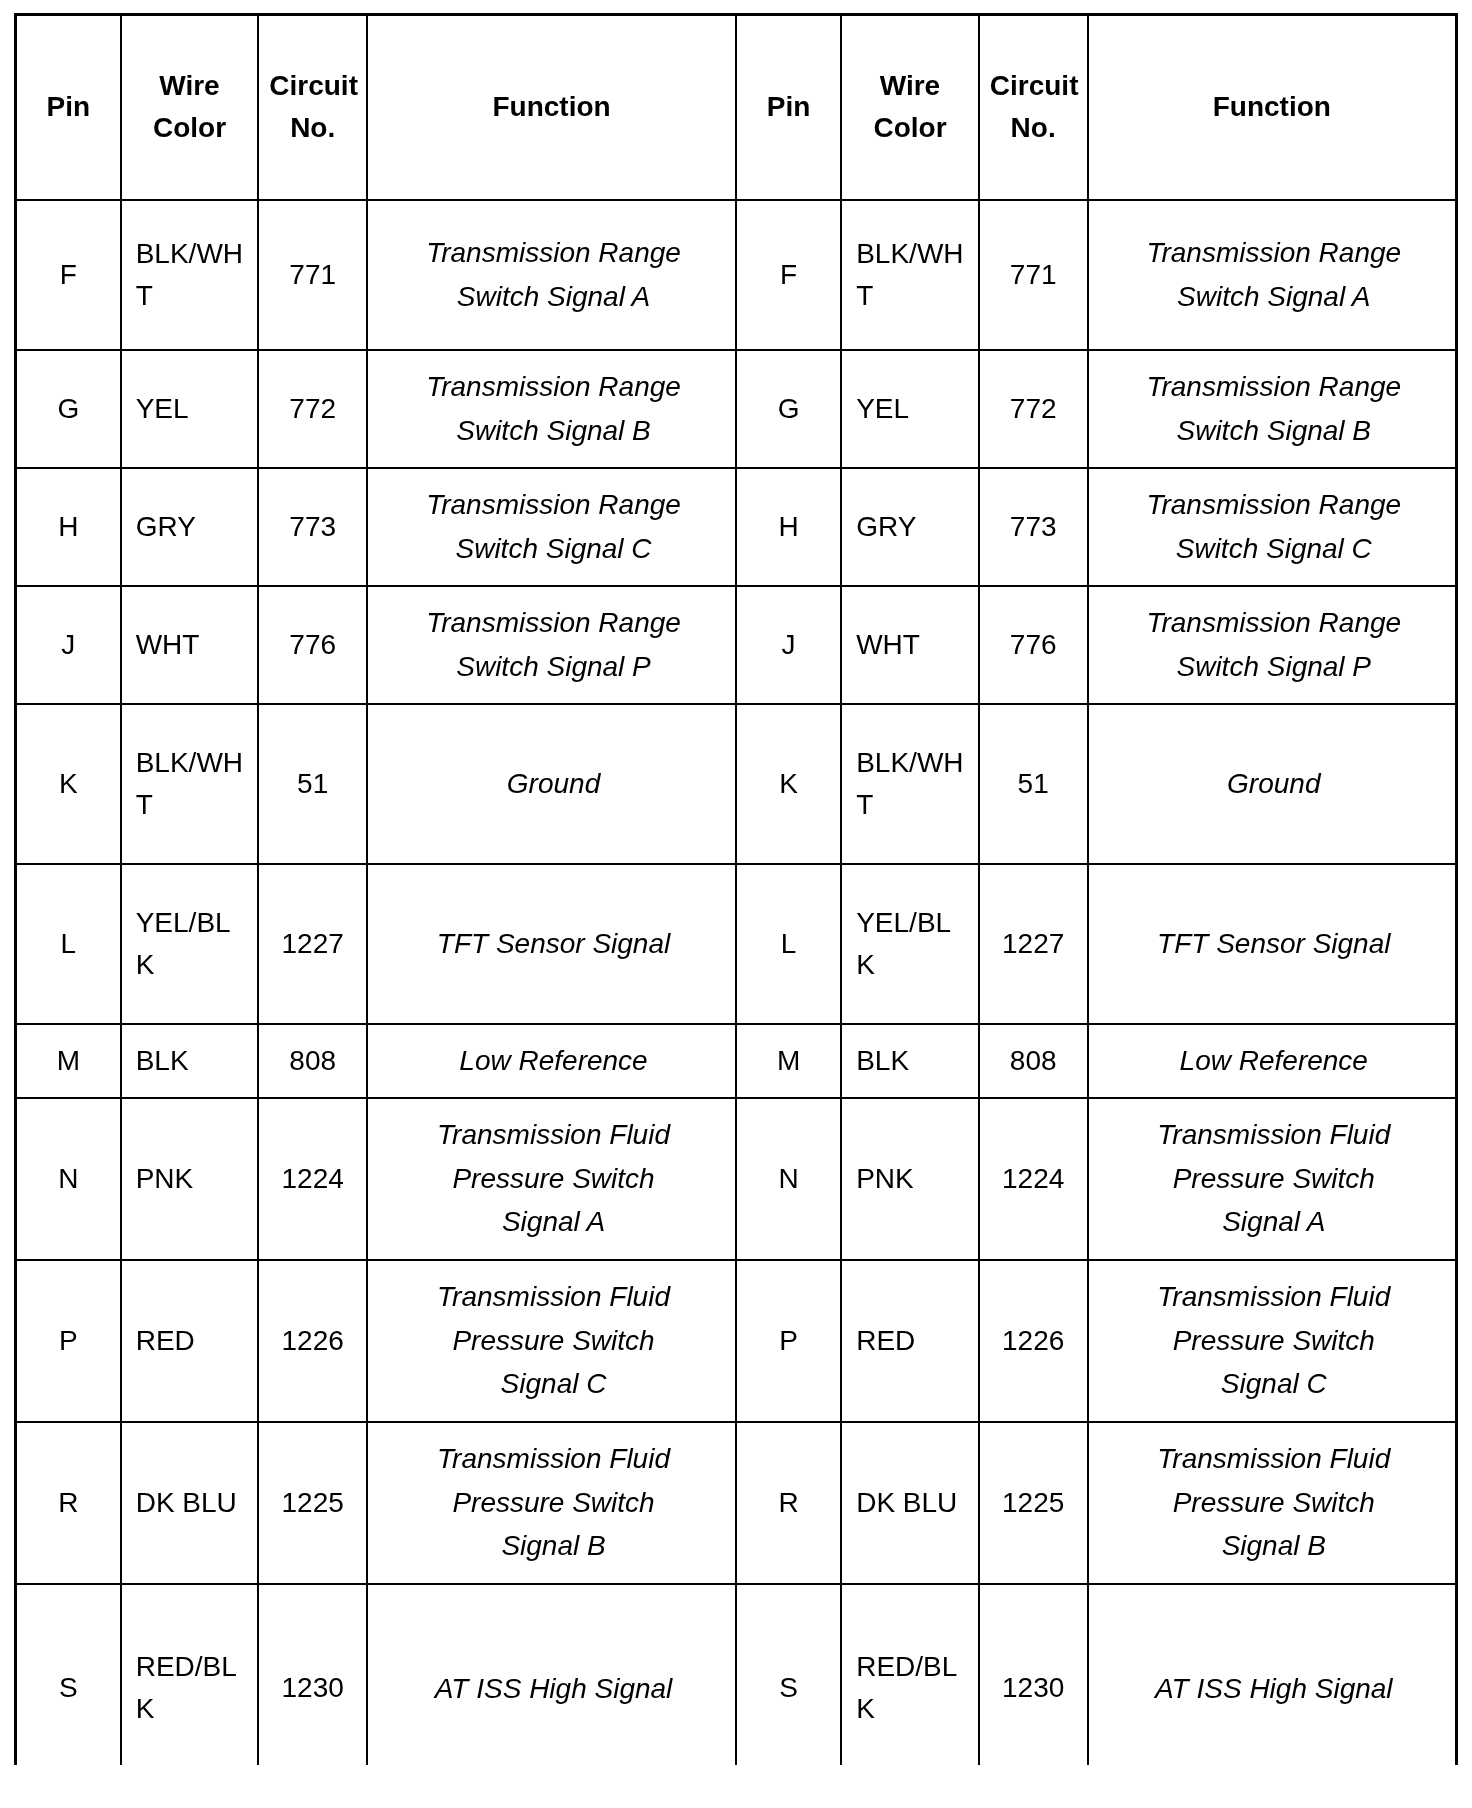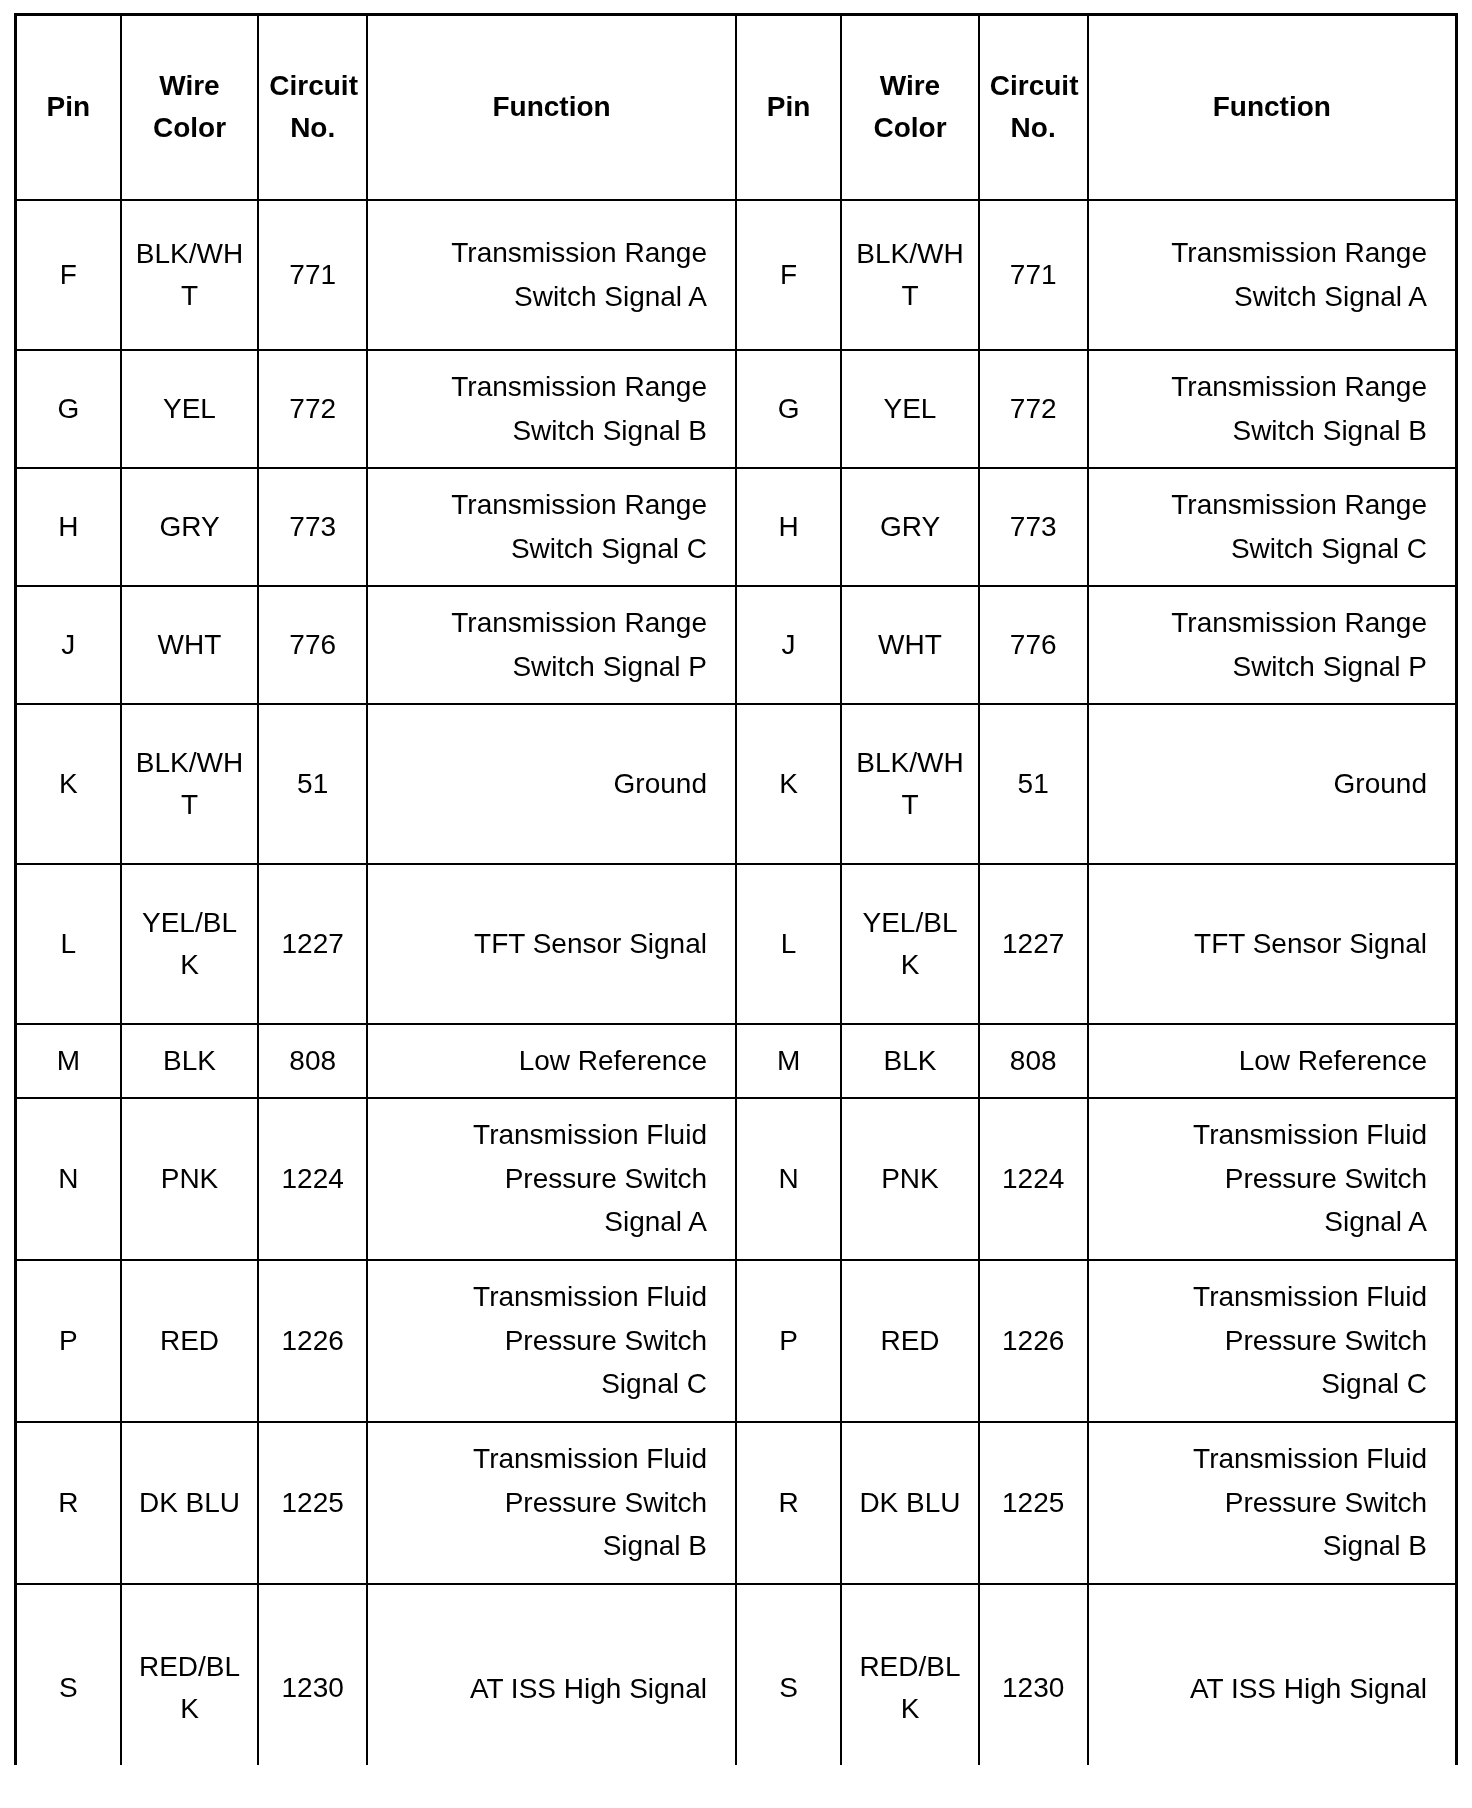--- a/index.html
+++ b/index.html
@@ -36,29 +36,29 @@
   th {
     font-weight: bold;
     text-align: center;
     padding: 6px 10px;
   }
   td.pin, td.circuit {
     text-align: center;
     padding: 6px 8px;
   }
   td.color {
-    text-align: center;
     padding: 6px 14px;
     word-break: break-all;
   }
   td.func {
-    text-align: right;
-    padding: 6px 28px 6px 16px;
+    text-align: center;
+    padding: 6px 12px 6px 16px;
     white-space: pre-line;
     line-height: 1.55;
+    font-style: italic;
   }
   
   tbody tr:nth-child(1)  { height: 150px; }
   tbody tr:nth-child(2)  { height: 118px; }
   tbody tr:nth-child(3)  { height: 118px; }
   tbody tr:nth-child(4)  { height: 118px; }
   tbody tr:nth-child(5)  { height: 160px; }
   tbody tr:nth-child(6)  { height: 160px; }
   tbody tr:nth-child(7)  { height: 74px;  }
   tbody tr:nth-child(8)  { height: 162px; }

